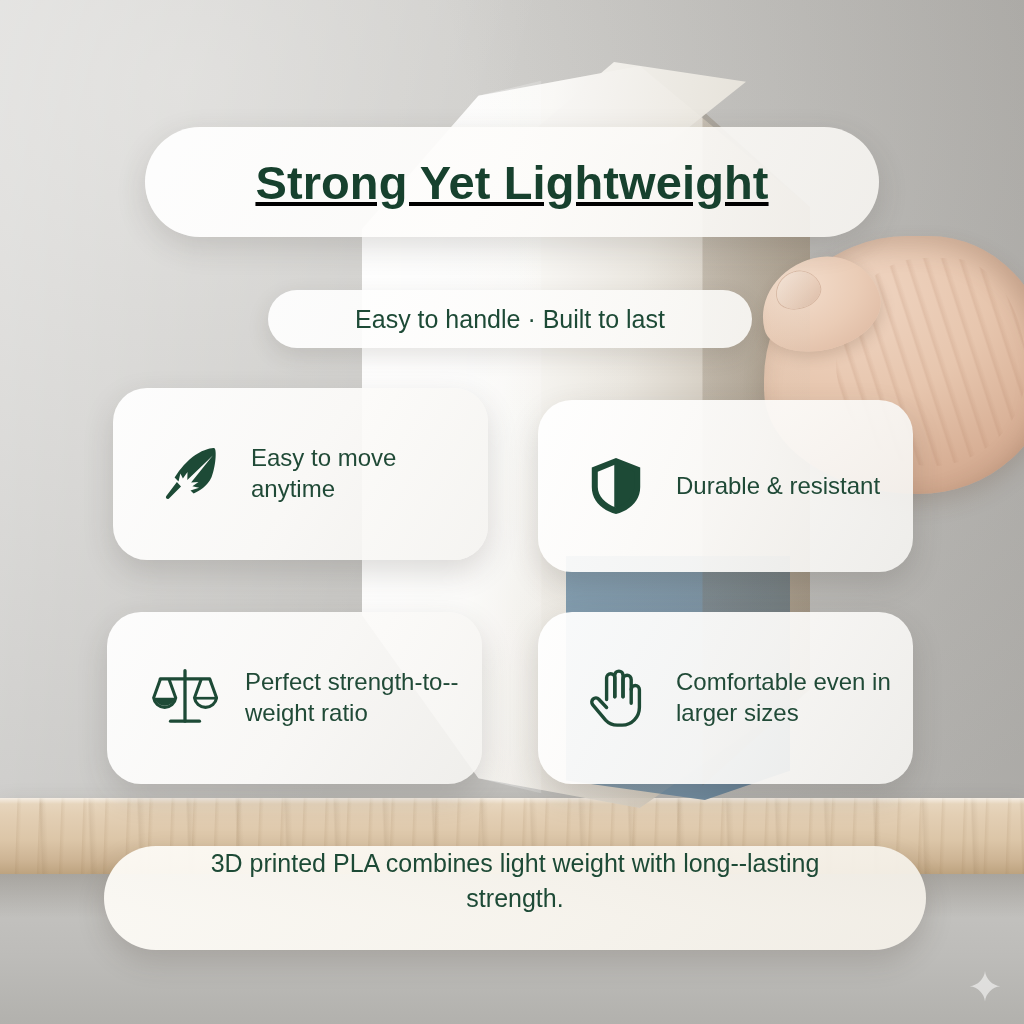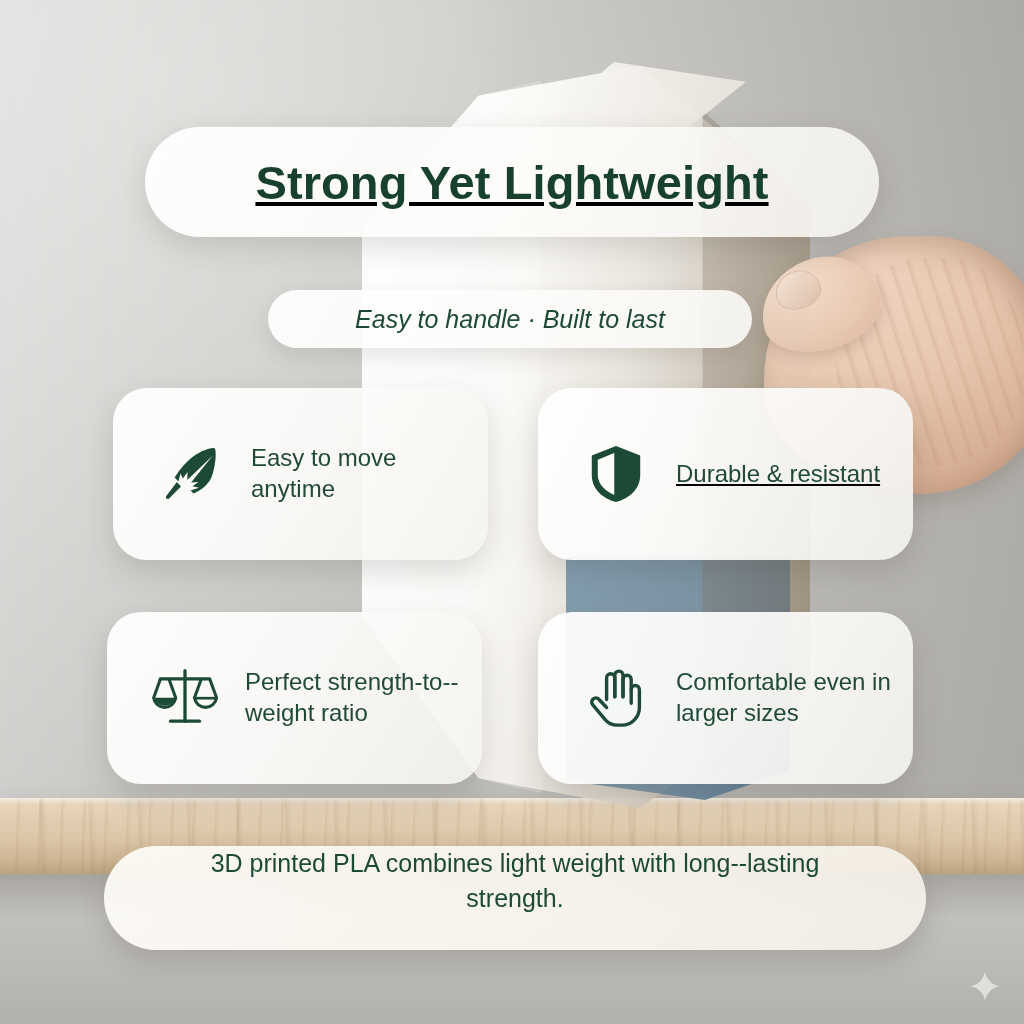--- a/index.html
+++ b/index.html
@@ -200,21 +200,21 @@
     white-space: nowrap;
   }
 
   .pill-sub {
     position: absolute;
     left: 268px; top: 290px;
     width: 484px; height: 58px;
     border-radius: 29px;
     background: linear-gradient(120deg, rgba(255,255,255,.93) 0%, rgba(250,249,246,.90) 100%);
     box-shadow: 0 8px 22px rgba(60,55,48,.13);
-    display: flex; align-items: center; justify-content: center; font-style: italic;
+    display: flex; align-items: center; justify-content: center;
   }
   .pill-sub .t {
     font-size: 25px;
     color: #1d4a36;
     white-space: nowrap;
   }
 
   .grid {
     position: absolute;
     left: 107px; top: 388px;
@@ -225,21 +225,21 @@
     width: 375px; height: 172px;
     border-radius: 34px;
     background: linear-gradient(122deg, rgba(255,255,255,.95) 0%, rgba(252,251,249,.93) 52%, rgba(244,243,240,.90) 100%);
     box-shadow: 0 12px 30px rgba(60,55,48,.17);
     display: flex; align-items: center;
     padding: 0 22px 0 42px;
     box-sizing: border-box;
     gap: 24px;
   }
   .card.c1 { left: 6px;     top: 0; }
-  .card.c2 { left: 431px; top: 0; text-decoration: underline; }
+  .card.c2 { left: 431px; top: 12px; }
   .card.c3 { left: 0;     top: 224px; }
   .card.c4 { left: 431px; top: 224px; }
 
   .card-icon {
     flex: 0 0 auto;
     width: 72px; height: 72px;
     display: flex; align-items: center; justify-content: center;
     color: #1d4a36;
   }
   .card-text {

